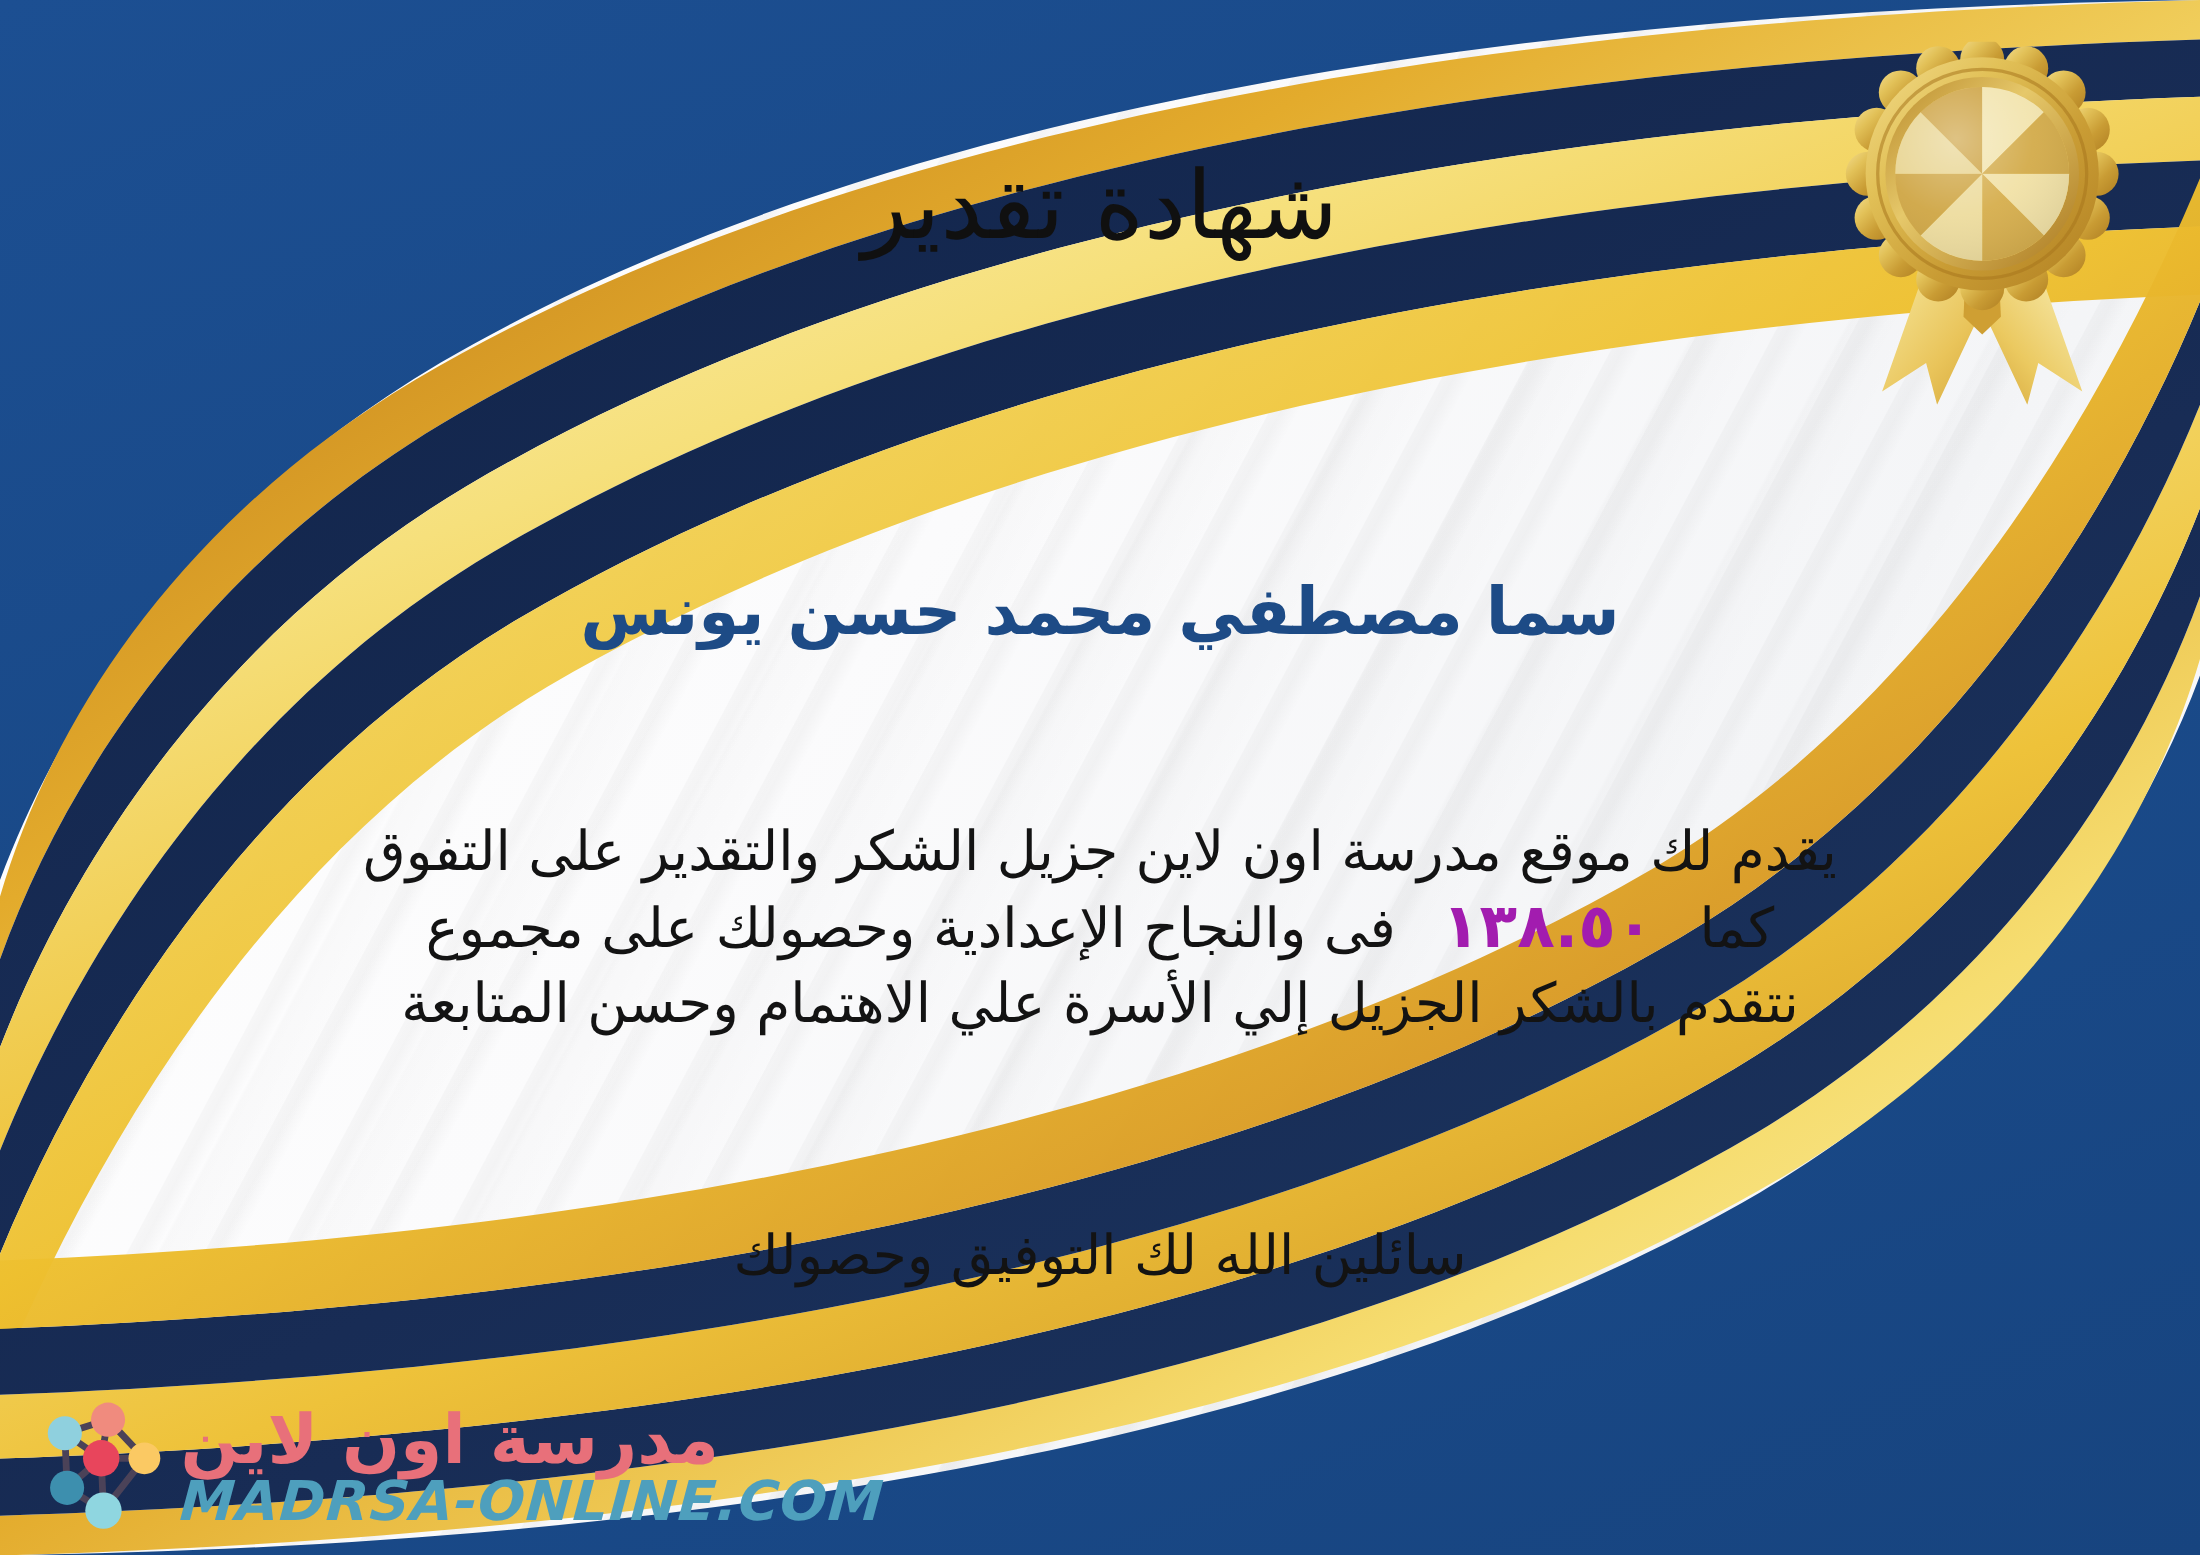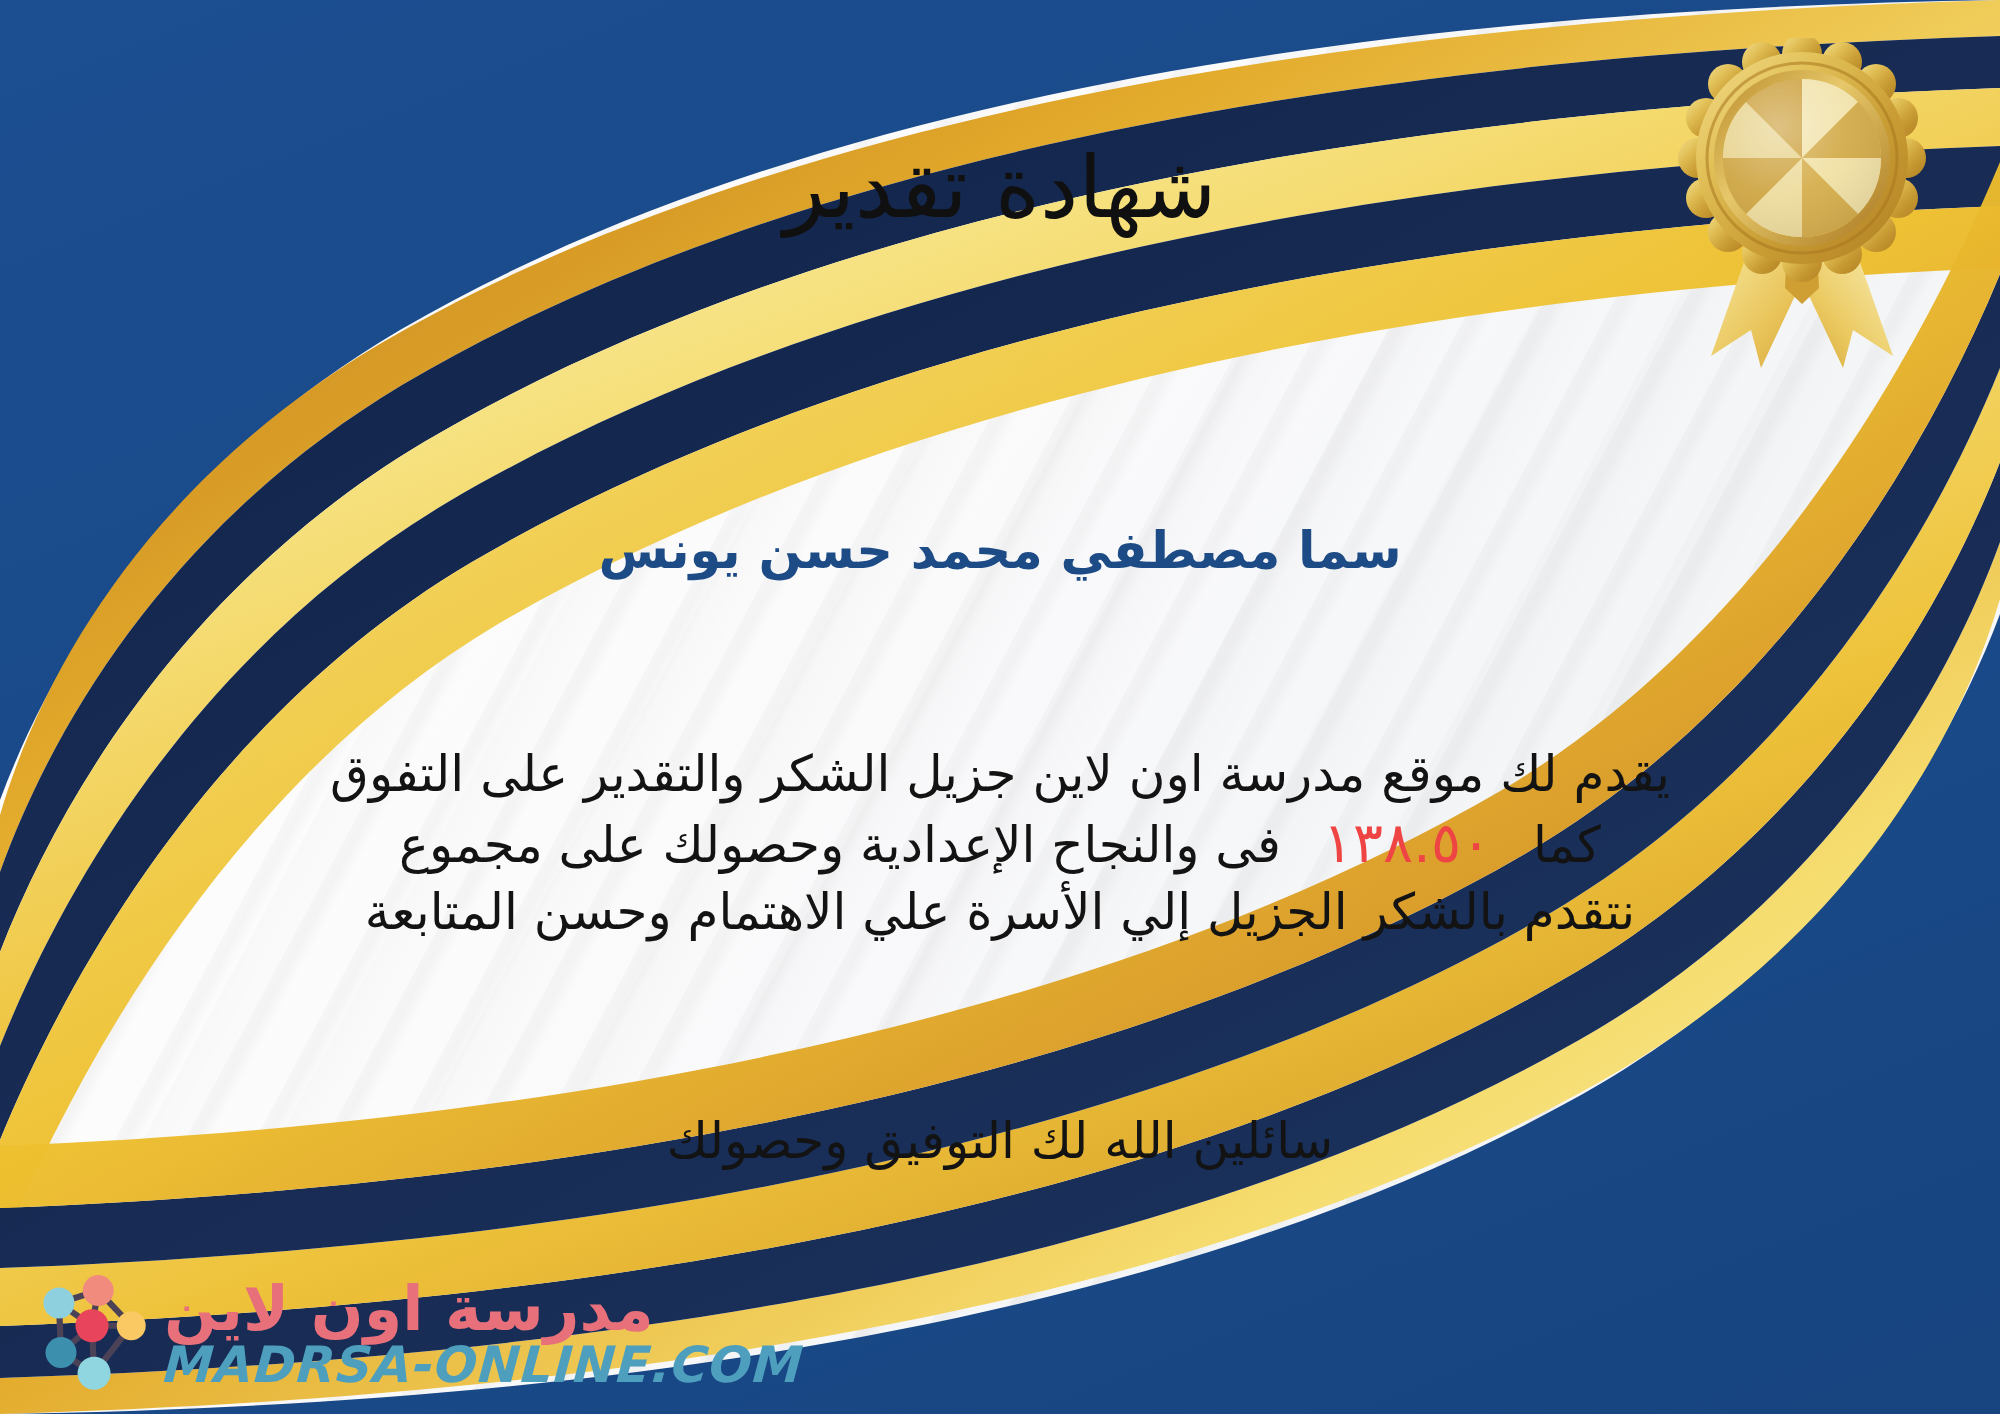--- a/index.html
+++ b/index.html
@@ -69,39 +69,39 @@
     font-weight:400;
     color:#101010;
     letter-spacing:0px;
     line-height:1.1;
   }
 
   .student-name{
     position:absolute;
     top:522px; left:0; right:0;
     text-align:center;
-    font-size:51px;
+    font-size:60px;
     font-weight:700;
     color:#1d4b86;
     line-height:1.15;
   }
 
   .body-block{
     position:absolute;
     top:742px; left:40px; right:40px;
     text-align:center;
     font-size:50px;
     font-weight:400;
     color:#131313;
     line-height:1.30;
   }
   .body-line{ white-space:nowrap; }
   .grade{
-    color:#ef4444;
-    font-weight:400;
+    color:#a21caf;
+    font-weight:700;
     font-size:56px;
     padding:0 26px;
     letter-spacing:1px;
     text-align:right;
   }
 
   .closing{
     position:absolute;
     top:1112px; left:0; right:0;
     text-align:center;

